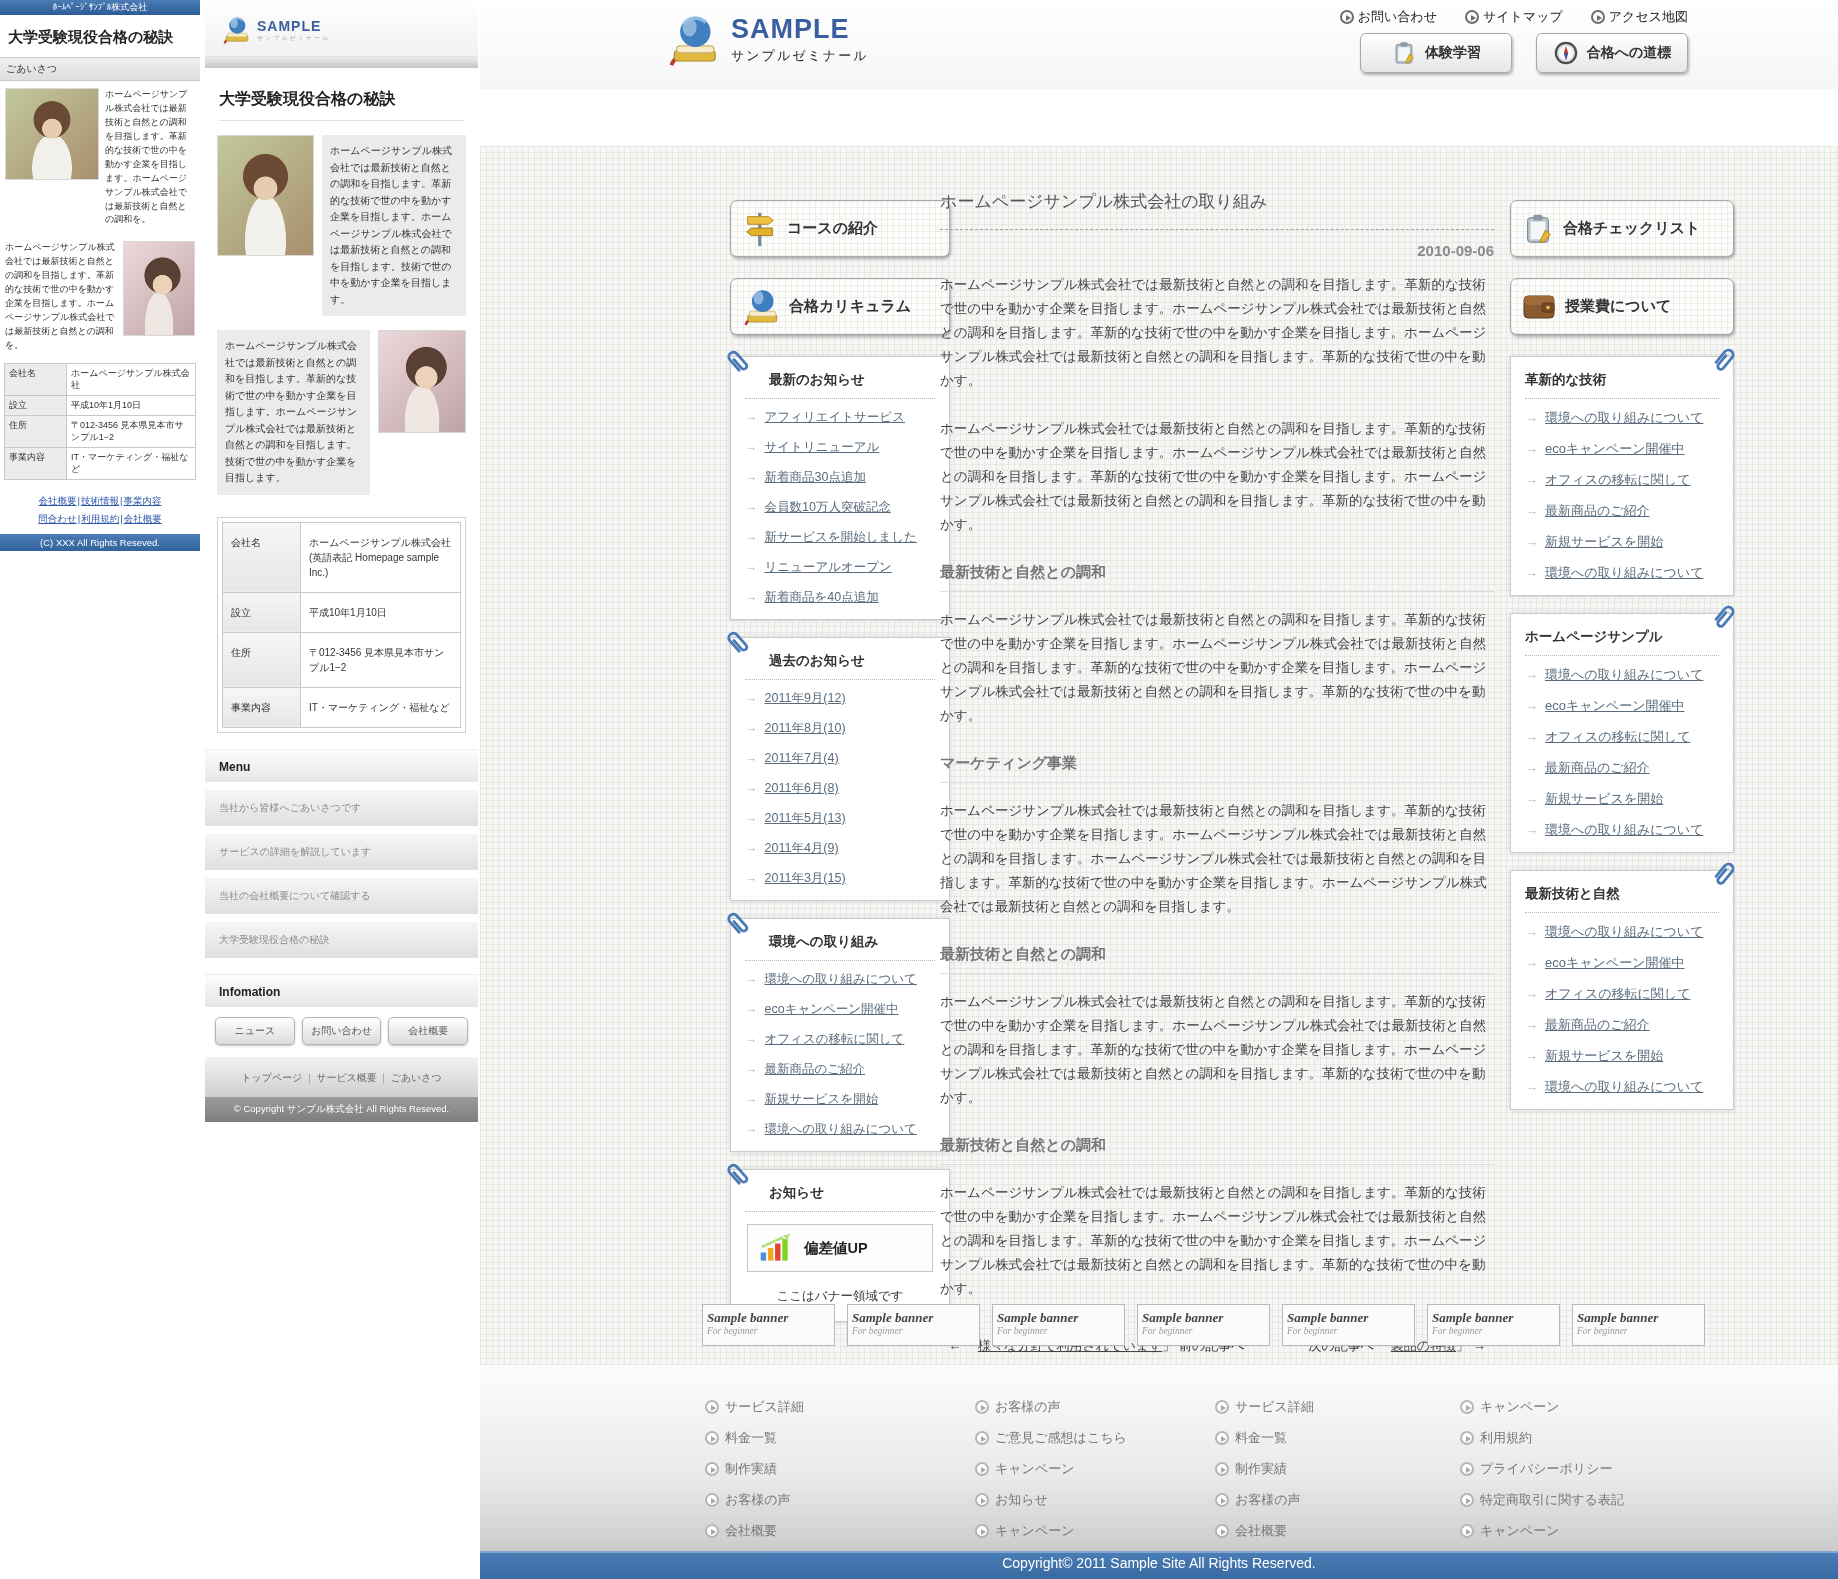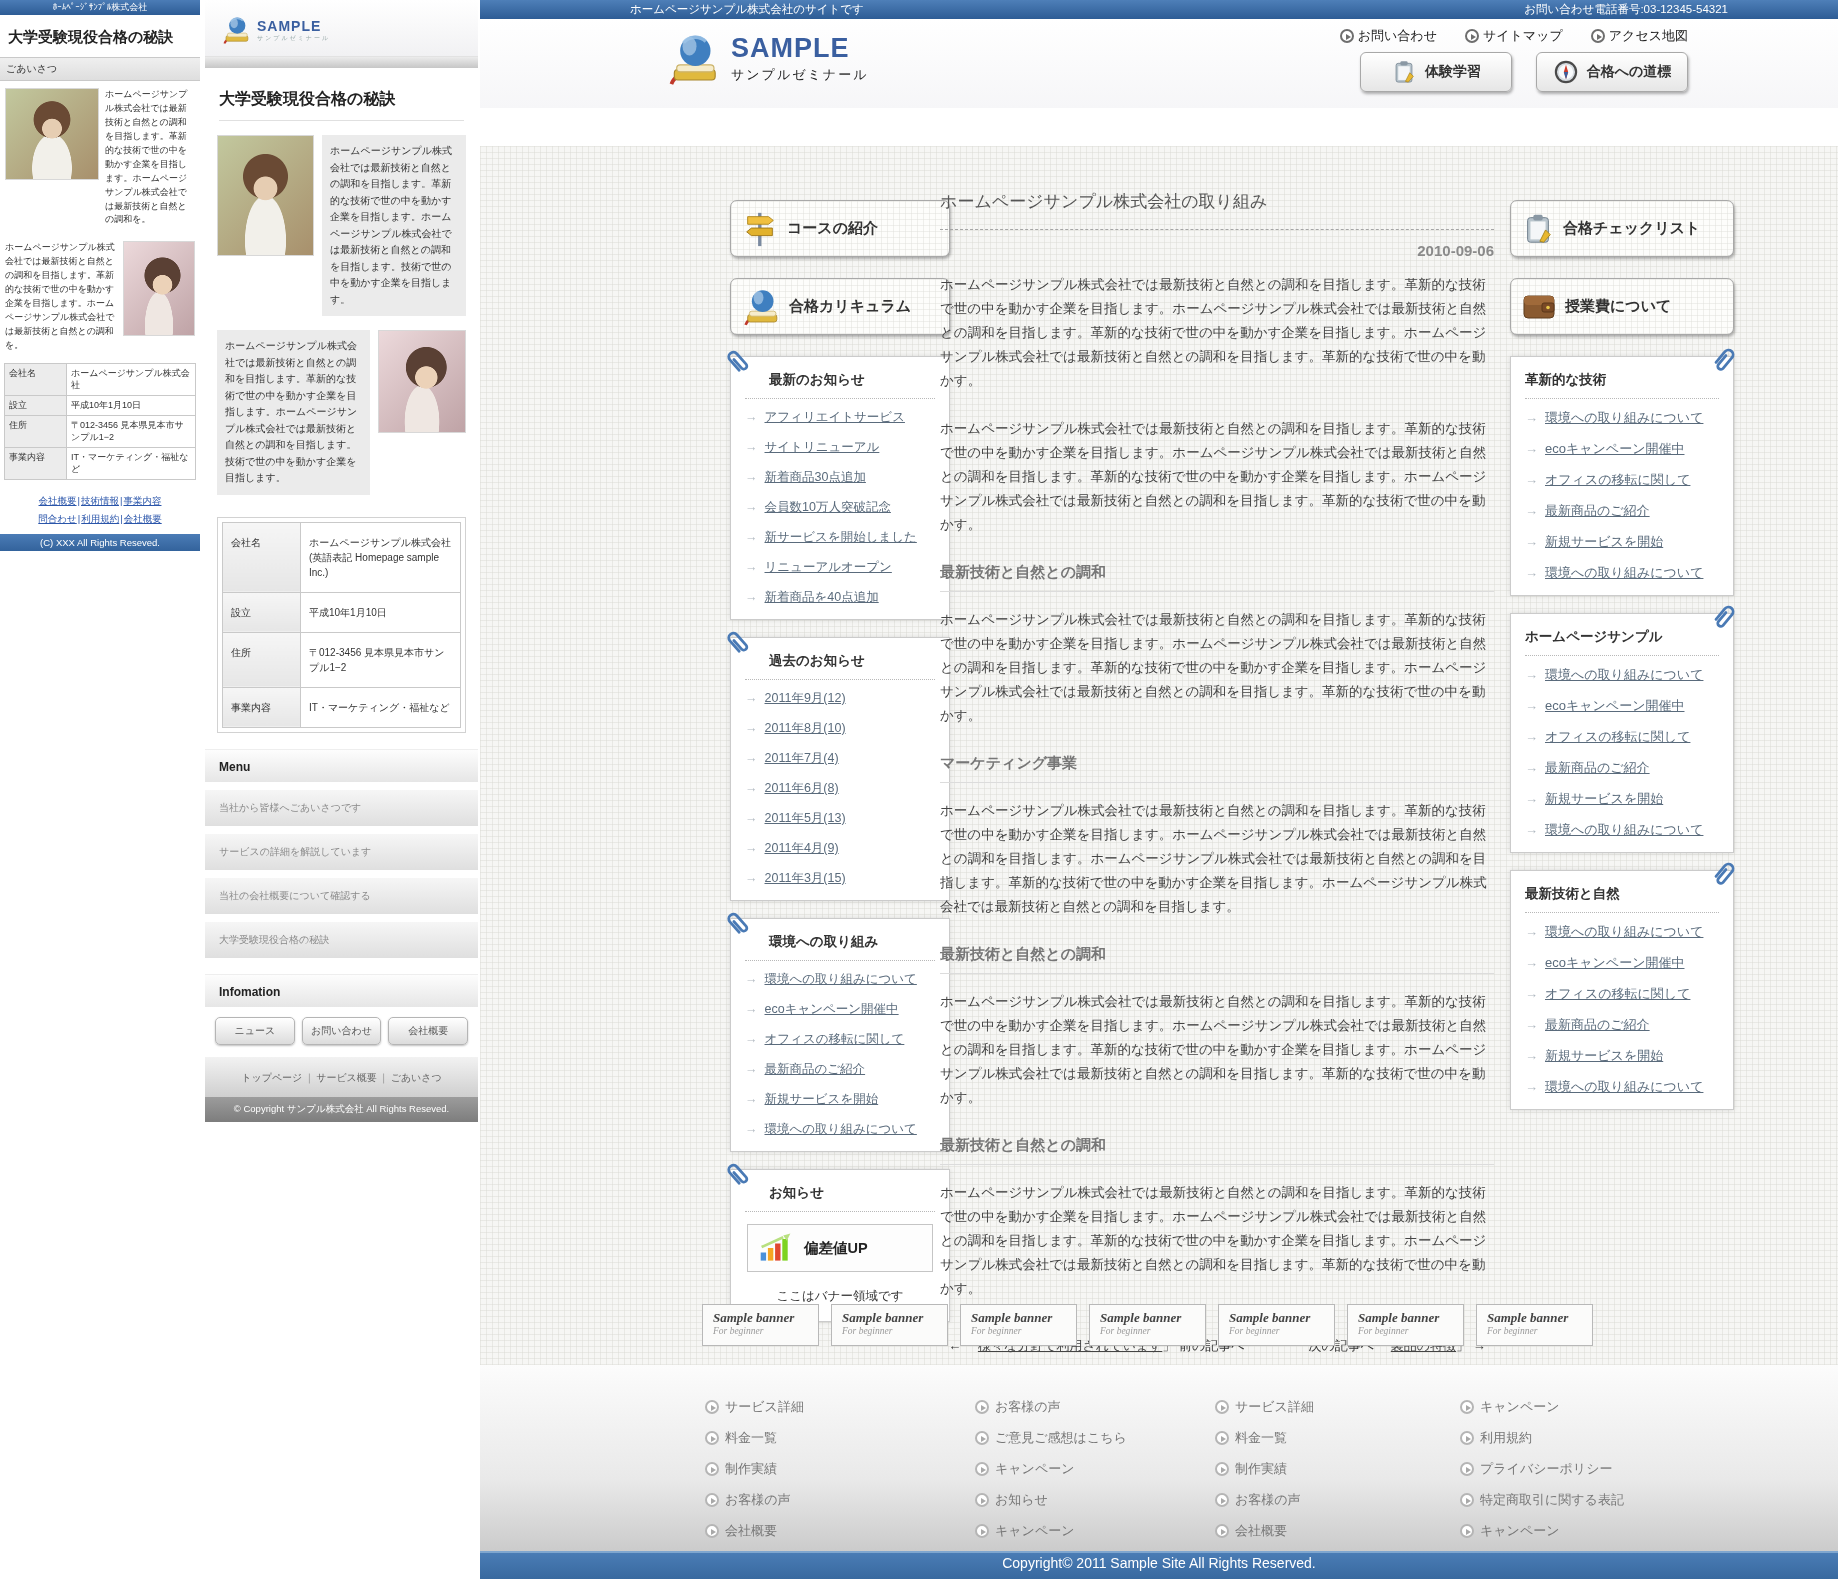--- a/index.html
+++ b/index.html
@@ -113,21 +113,21 @@
   .article { position:absolute; left:460px; top:44px; width:554px; color:#444; }
   .a-title { font-size:17px; font-weight:normal; color:#555; margin-bottom:16px; }
   .a-dash { border-bottom:1px dashed #a5a5a5; margin-bottom:12px; }
   .a-date { text-align:right; font-size:15px; font-weight:bold; color:#8a8a8a; margin-bottom:14px; }
   .article p { font-size:13.5px; line-height:1.78; margin-bottom:24px; }
   .a-sub { font-size:15px; font-weight:bold; color:#777; padding-bottom:9px; border-bottom:1px solid #dcdcdc; margin:26px 0 16px; }
   .a-nav { display:flex; justify-content:center; gap:64px; font-size:13px; color:#333; margin-top:36px; }
   .a-nav a { color:#444; }
 
   .banners { position:absolute; left:222px; top:1158px; display:flex; gap:12px; }
-  .banner { width:117px; height:42px; border:1px solid #b8b8b8; background:#fbfbfa; padding:5px 10px; font-family:"Liberation Serif", serif; font-style:italic; cursor:pointer; }
+  .banner { width:133px; height:42px; border:1px solid #b8b8b8; background:#fbfbfa; padding:5px 4px; font-family:"Liberation Serif", serif; font-style:italic; cursor:pointer; }
   .banner-t { font-size:13px; font-weight:bold; color:#444; }
   .banner-s { font-size:9.5px; color:#999; }
 
   .d-footer { position:absolute; left:0; top:1365px; width:1358px; height:191px; background:linear-gradient(#fcfcfc 0%, #e9e9e9 60%, #c9c9c9 100%); padding:26px 0 0 225px; }
   .f-cols { display:flex; }
   .f-col { width:270px; } .f-col.c2 { width:240px; } .f-col.c3 { width:245px; } .f-col.c4 { width:320px; }
   .f-col li { font-size:13px; color:#777; line-height:31px; }
   .f-col a { color:#777; text-decoration:none; margin-left:6px; }
   .d-copy { position:absolute; left:0; bottom:0; width:1358px; height:28px; background:linear-gradient(#4a7cb5,#38699f); border-top:2px solid #7fa6cf; color:#fff; font-size:14px; text-align:center; line-height:21px; }
 </style>
@@ -252,24 +252,20 @@
         <div class="t-btn">お問い合わせ</div>
         <div class="t-btn">会社概要</div>
       </div>
     <ul class="t-footnav">
       
     <li><a>トップページ</a></li><li><a>サービス概要</a></li><li><a>ごあいさつ</a></li></ul>
     <div class="t-copy">© Copyright サンプル株式会社 All Rights Reseved.</div>
   </div>
 
   <div class="desktop-col">
-    <div class="d-topbar">
-      <span>ホームページサンプル株式会社のサイトです</span>
-      <span>お問い合わせ電話番号:03-12345-54321</span>
-    </div>
 
     <div class="d-header">
       <div class="d-logo">
         <svg width="56" height="52" viewBox="0 0 48 44">
           <path d="M10 35 q-5 4 -6 8 l3 1 q2 -5 7 -7 z" fill="#c0392b"></path>
           <rect x="8" y="31" width="35" height="9" rx="3" fill="#e0b93e" stroke="#a8862a"></rect>
           <rect x="10" y="27" width="32" height="6" rx="3" fill="#f6eccb" stroke="#cbb36a"></rect>
           <circle cx="26" cy="15" r="13" fill="#3f7fc0"></circle>
           <ellipse cx="21" cy="11" rx="6" ry="8" fill="#cfe3f4" opacity="0.55"></ellipse>
           <path d="M16 8 a13 13 0 0 1 19 -1" fill="none" stroke="#9fc6e8" stroke-width="3" opacity="0.8"></path>

